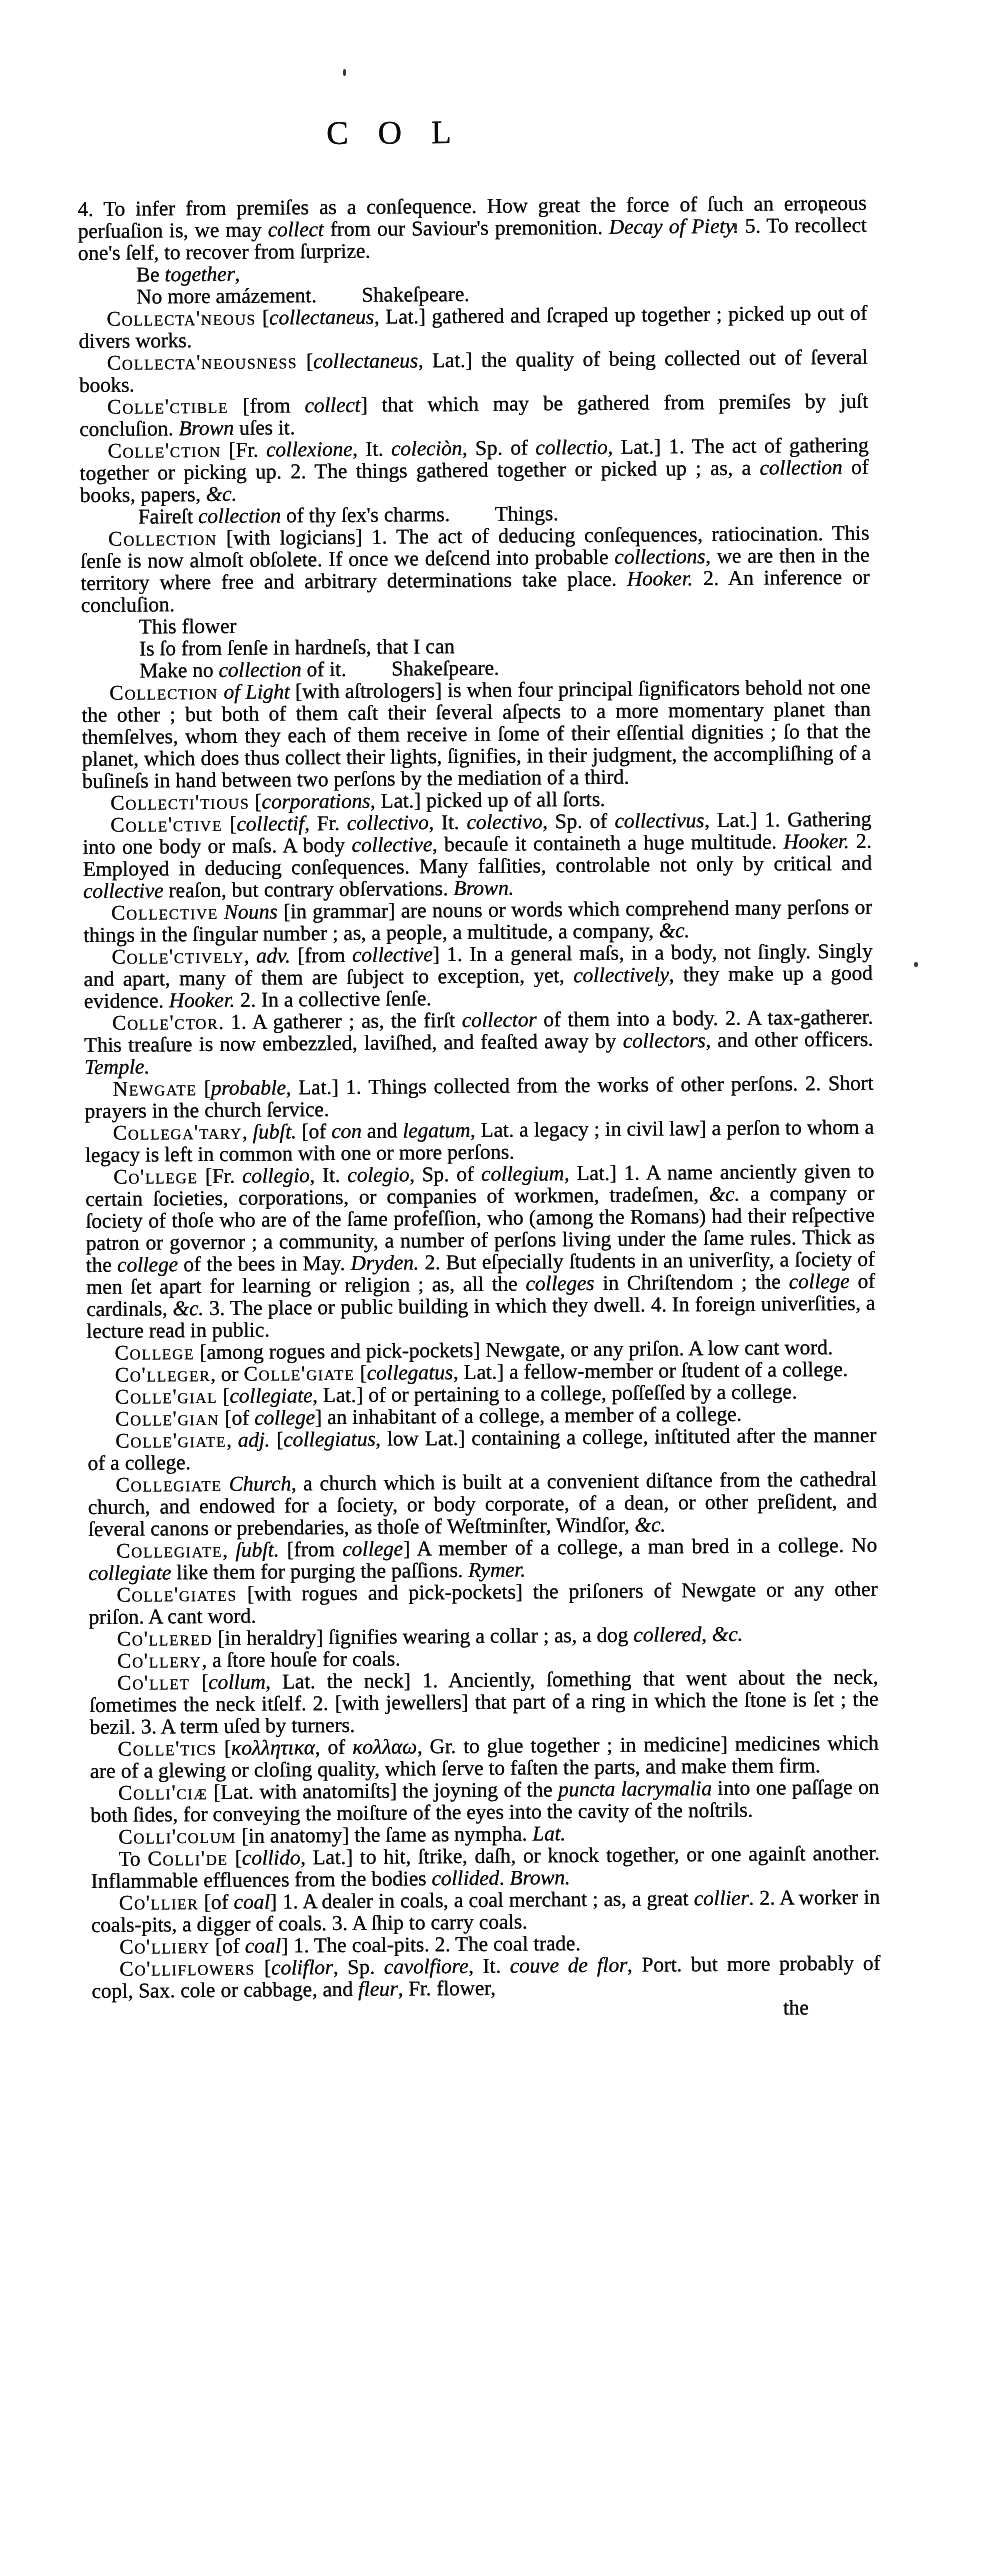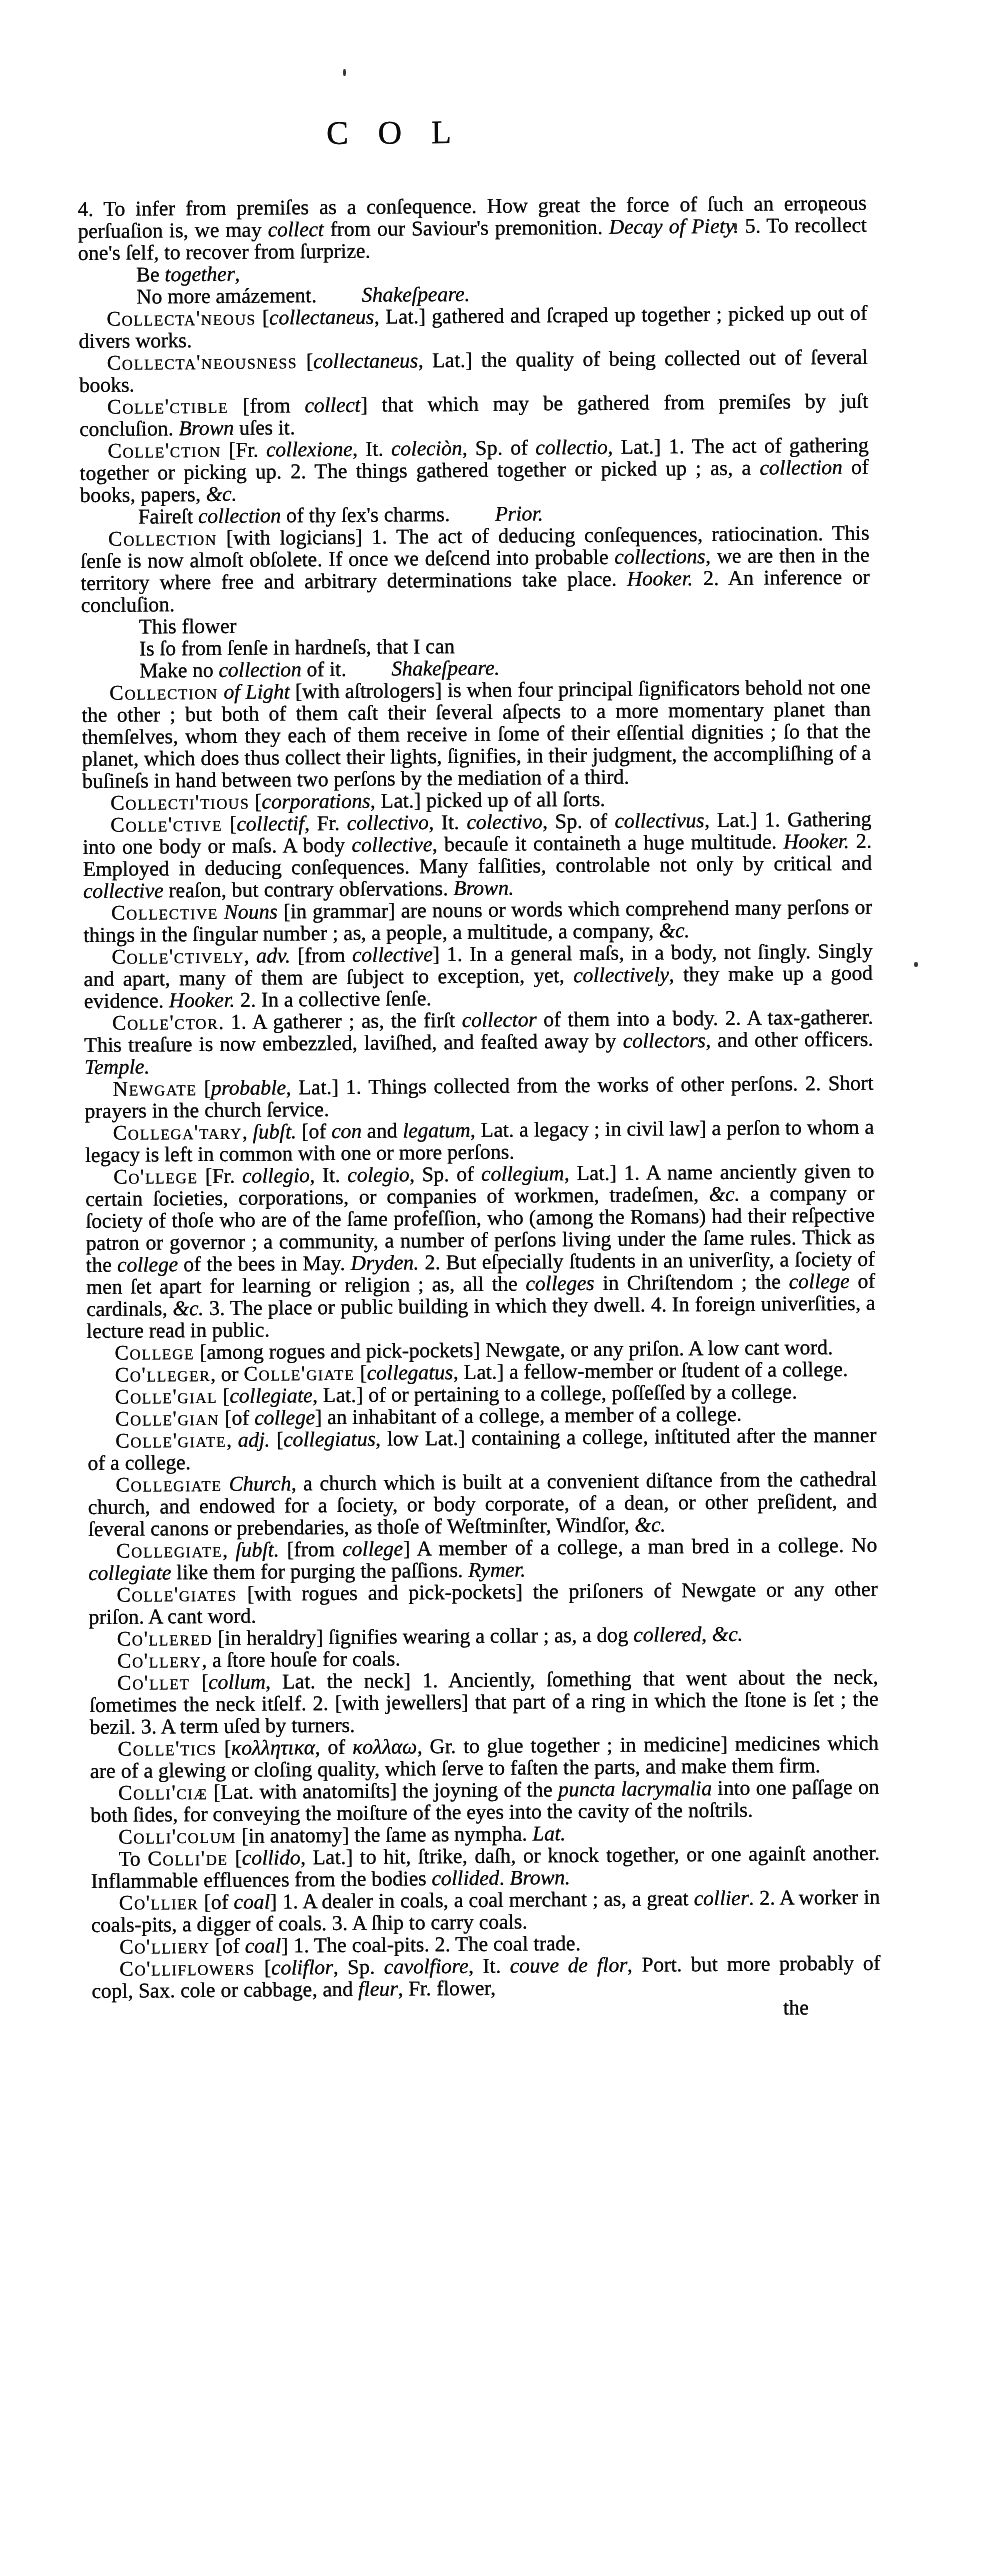--- a/index.html
+++ b/index.html
@@ -24,40 +24,40 @@
     margin: 0; font-size: 21px; line-height: 22px;
     text-align: justify; text-shadow: 0 0 0.3px #000;
   }
   .entry { text-indent: 28px; }
   .cont  { text-indent: 0; }
   .quote { margin-left: 58px; text-align: left; text-indent: 0; }
   .catch { text-align: right; padding-right: 72px; text-indent: 0; }
   .seg-r { font-style: normal; }
   .seg-i { font-style: italic; }
   .seg-sc { font-variant: small-caps; letter-spacing: 0.05em; }
-  .seg-au { font-style: italic; margin-left: 45px; }
+  .seg-au { margin-left: 45px; }
   .speck { position: absolute; background: #111; border-radius: 50%; opacity: 0.85; }
 </style>
 </head>
 <body>
 
 <div class="page">
   <div class="rotator">
     <h1 class="running-head">
       <span>C O L</span>
     </h1>
     <div id="column">
         <p class="para cont"><span class="seg-r">4. To infer from premiſes as a conſequence.  How great the force of ſuch an erroneous perſuaſion is, we may </span><span class="seg-i">collect</span><span class="seg-r"> from our Saviour's premonition. </span><span class="seg-i">Decay of Piety.</span><span class="seg-r"> 5. To recollect one's ſelf, to recover from ſurprize.</span></p>
         <p class="para quote"><span class="seg-r">Be </span><span class="seg-i">together</span><span class="seg-r">,</span></p>
         <p class="para quote"><span class="seg-r">No more amázement.</span><span class="seg-au">Shakeſpeare.</span></p>
         <p class="para entry"><span class="seg-sc">Collecta'neous</span><span class="seg-r"> [</span><span class="seg-i">collectaneus</span><span class="seg-r">, Lat.] gathered and ſcraped up together ; picked up out of divers works.</span></p>
         <p class="para entry"><span class="seg-sc">Collecta'neousness</span><span class="seg-r"> [</span><span class="seg-i">collectaneus</span><span class="seg-r">, Lat.] the quality of being collected out of ſeveral books.</span></p>
         <p class="para entry"><span class="seg-sc">Colle'ctible</span><span class="seg-r"> [from </span><span class="seg-i">collect</span><span class="seg-r">] that which may be gathered from premiſes by juſt concluſion.  </span><span class="seg-i">Brown</span><span class="seg-r"> uſes it.</span></p>
         <p class="para entry"><span class="seg-sc">Colle'ction</span><span class="seg-r"> [Fr. </span><span class="seg-i">collexione</span><span class="seg-r">, It. </span><span class="seg-i">coleciòn</span><span class="seg-r">, Sp. of </span><span class="seg-i">collectio</span><span class="seg-r">, Lat.] 1. The act of gathering together or picking up. 2. The things gathered together or picked up ; as, a </span><span class="seg-i">collection</span><span class="seg-r"> of books, papers, </span><span class="seg-i">&amp;c.</span></p>
-        <p class="para quote"><span class="seg-r">Faireſt </span><span class="seg-i">collection</span><span class="seg-r"> of thy ſex's charms.</span><span class="seg-au">Prior.</span></p>
+        <p class="para quote"><span class="seg-r">Faireſt </span><span class="seg-i">collection</span><span class="seg-r"> of thy ſex's charms.</span><span class="seg-au">Things.</span></p>
         <p class="para entry"><span class="seg-sc">Collection</span><span class="seg-r"> [with logicians] 1. The act of deducing conſequences, ratiocination.  This ſenſe is now almoſt obſolete.  If once we deſcend into probable </span><span class="seg-i">collections</span><span class="seg-r">, we are then in the territory where free and arbitrary determinations take place.  </span><span class="seg-i">Hooker.</span><span class="seg-r">  2. An inference or concluſion.</span></p>
         <p class="para quote"><span class="seg-r">This flower</span></p>
         <p class="para quote"><span class="seg-r">Is ſo from ſenſe in hardneſs, that I can</span></p>
         <p class="para quote"><span class="seg-r">Make no </span><span class="seg-i">collection</span><span class="seg-r"> of it.</span><span class="seg-au">Shakeſpeare.</span></p>
         <p class="para entry"><span class="seg-sc">Collection</span><span class="seg-i"> of Light</span><span class="seg-r"> [with aſtrologers] is when four principal ſignificators behold not one the other ; but both of them caſt their ſeveral aſpects to a more momentary planet than themſelves, whom they each of them receive in ſome of their eſſential dignities ; ſo that the planet, which does thus collect their lights, ſignifies, in their judgment, the accompliſhing of a buſineſs in hand between two perſons by the mediation of a third.</span></p>
         <p class="para entry"><span class="seg-sc">Collecti'tious</span><span class="seg-r"> [</span><span class="seg-i">corporations</span><span class="seg-r">, Lat.] picked up of all ſorts.</span></p>
         <p class="para entry"><span class="seg-sc">Colle'ctive</span><span class="seg-r"> [</span><span class="seg-i">collectif</span><span class="seg-r">, Fr. </span><span class="seg-i">collectivo</span><span class="seg-r">, It. </span><span class="seg-i">colectivo</span><span class="seg-r">, Sp. of </span><span class="seg-i">collectivus</span><span class="seg-r">, Lat.] 1. Gathering into one body or maſs.  A body </span><span class="seg-i">collective</span><span class="seg-r">, becauſe it containeth a huge multitude.  </span><span class="seg-i">Hooker.</span><span class="seg-r">  2. Employed in deducing conſequences.  Many falſities, controlable not only by critical and </span><span class="seg-i">collective</span><span class="seg-r"> reaſon, but contrary obſervations.  </span><span class="seg-i">Brown.</span></p>
         <p class="para entry"><span class="seg-sc">Collective</span><span class="seg-i"> Nouns</span><span class="seg-r"> [in grammar] are nouns or words which comprehend many perſons or things in the ſingular number ; as, a people, a multitude, a company, </span><span class="seg-i">&amp;c.</span></p>
         <p class="para entry"><span class="seg-sc">Colle'ctively</span><span class="seg-r">, </span><span class="seg-i">adv.</span><span class="seg-r"> [from </span><span class="seg-i">collective</span><span class="seg-r">] 1. In a general maſs, in a body, not ſingly.  Singly and apart, many of them are ſubject to exception, yet, </span><span class="seg-i">collectively</span><span class="seg-r">, they make up a good evidence.  </span><span class="seg-i">Hooker.</span><span class="seg-r">  2. In a collective ſenſe.</span></p>
         <p class="para entry"><span class="seg-sc">Colle'ctor</span><span class="seg-r">. 1. A gatherer ; as, the firſt </span><span class="seg-i">collector</span><span class="seg-r"> of them into a body.  2. A tax-gatherer.  This treaſure is now embezzled, laviſhed, and feaſted away by </span><span class="seg-i">collectors</span><span class="seg-r">, and other officers.  </span><span class="seg-i">Temple.</span></p>

